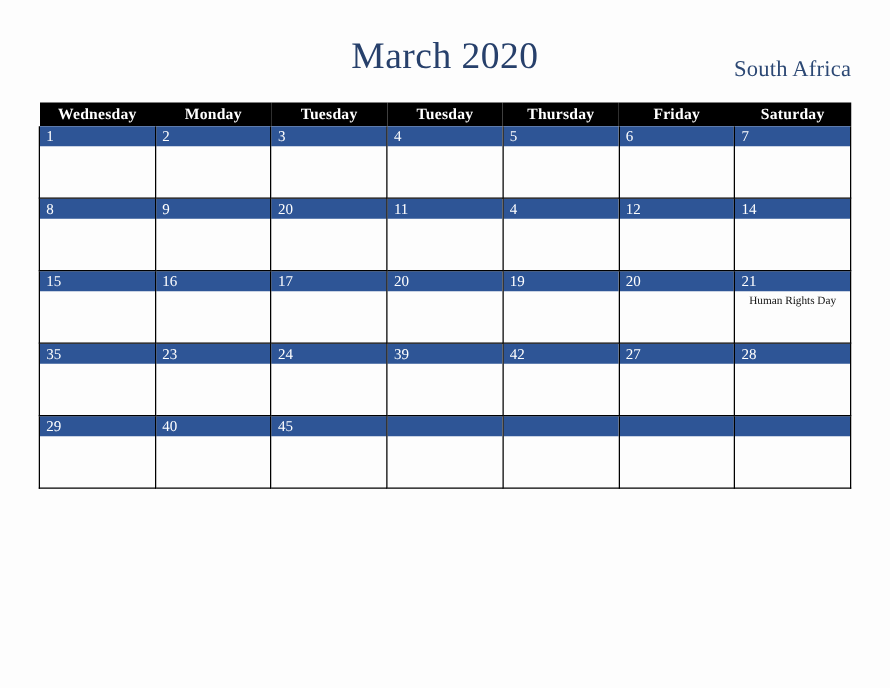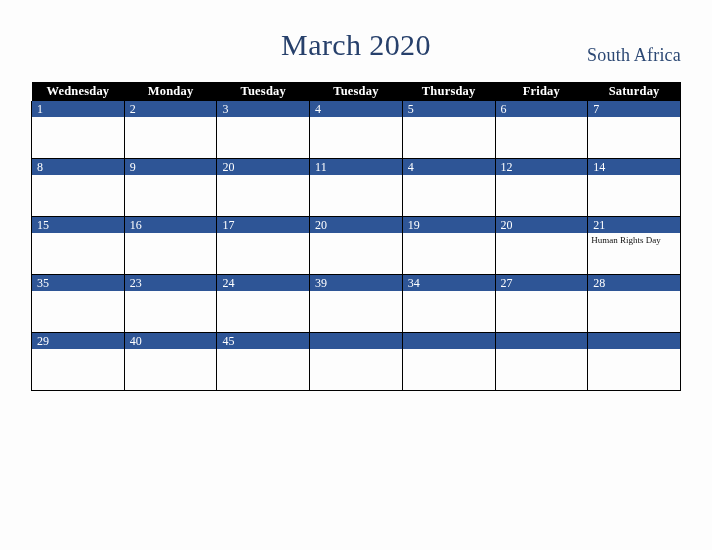--- a/index.html
+++ b/index.html
@@ -129,20 +129,21 @@
     min-height: 16px;
   }
   .events {
     padding: 2px 3px 0 3px;
   }
   .event {
     font-family: "Liberation Serif", serif;
     font-size: 9px;
     color: #111111;
     line-height: 11px;
+    text-align: center;
     display: block;
   }
 </style>
 </head>
 <body>
 
 <div class="header">
 
 
   <div class="month-title">March 2020</div>
@@ -267,21 +268,21 @@
         </td>
         <td>
           <span class="daynum">24</span>
           <div class="events"></div>
         </td>
         <td>
           <span class="daynum">39</span>
           <div class="events"></div>
         </td>
         <td>
-          <span class="daynum">34</span>
+          <span class="daynum">42</span>
           <div class="events"></div>
         </td>
         <td>
           <span class="daynum">27</span>
           <div class="events"></div>
         </td>
         <td>
           <span class="daynum">28</span>
           <div class="events"></div>
         </td>

